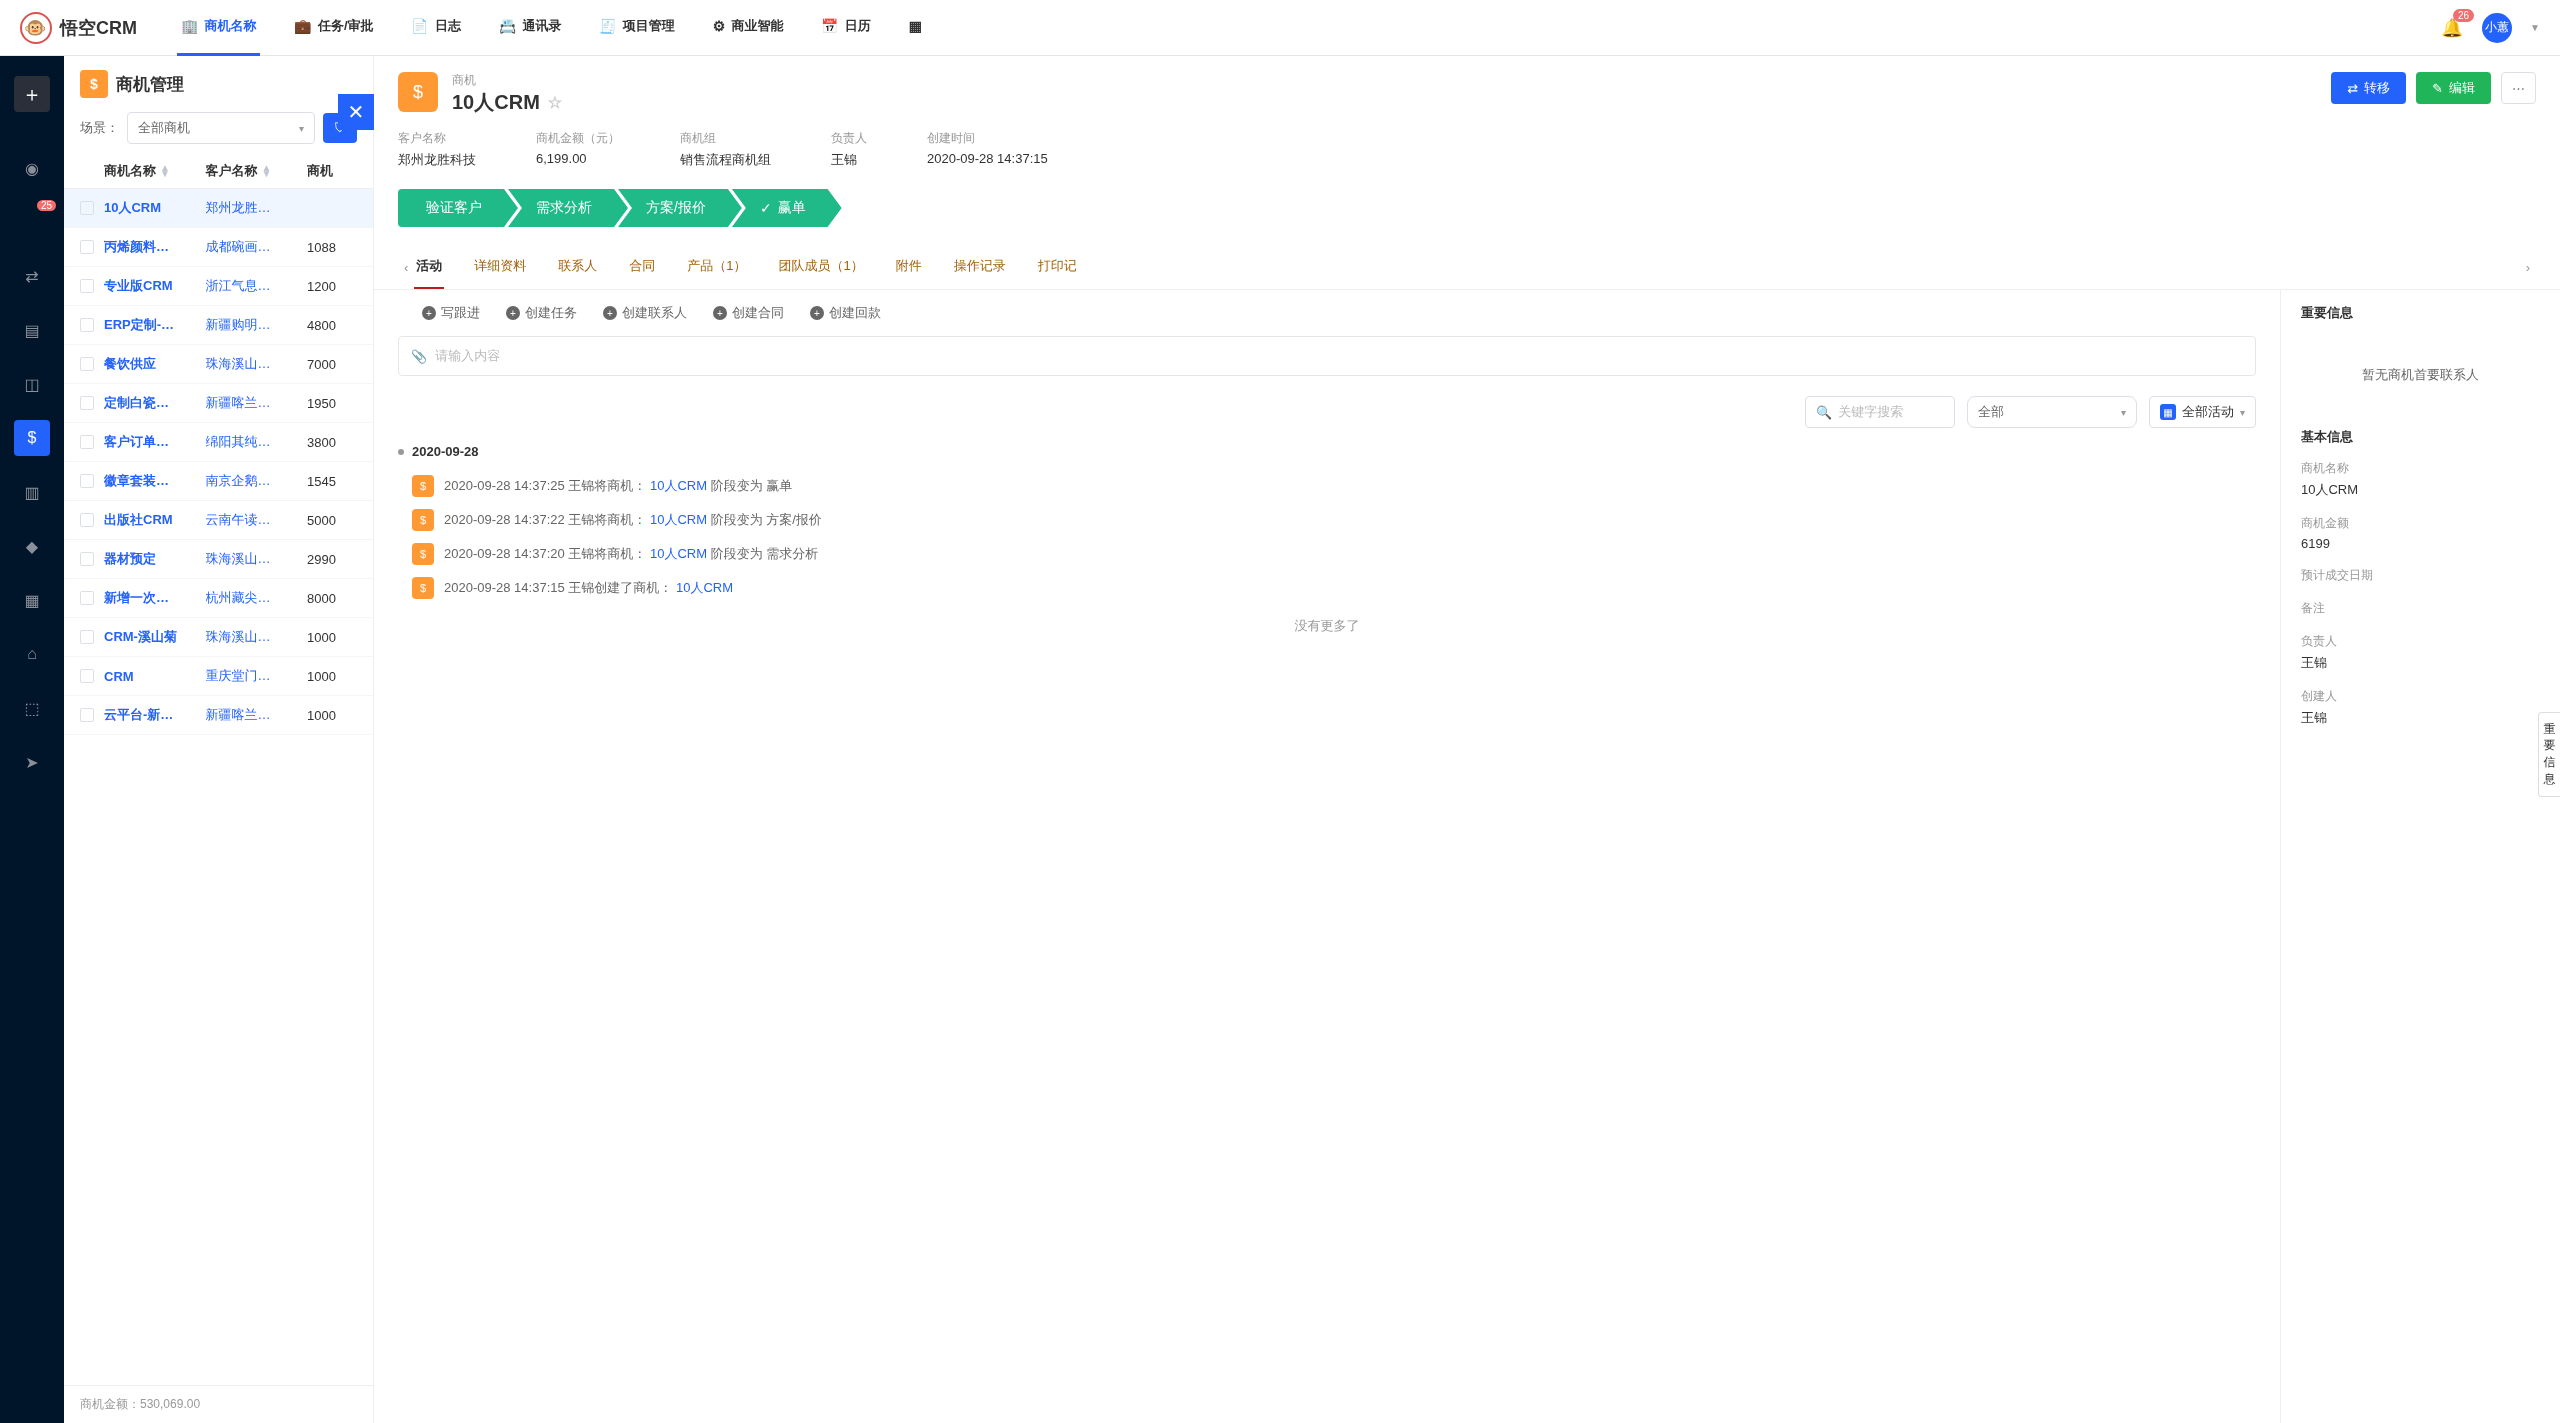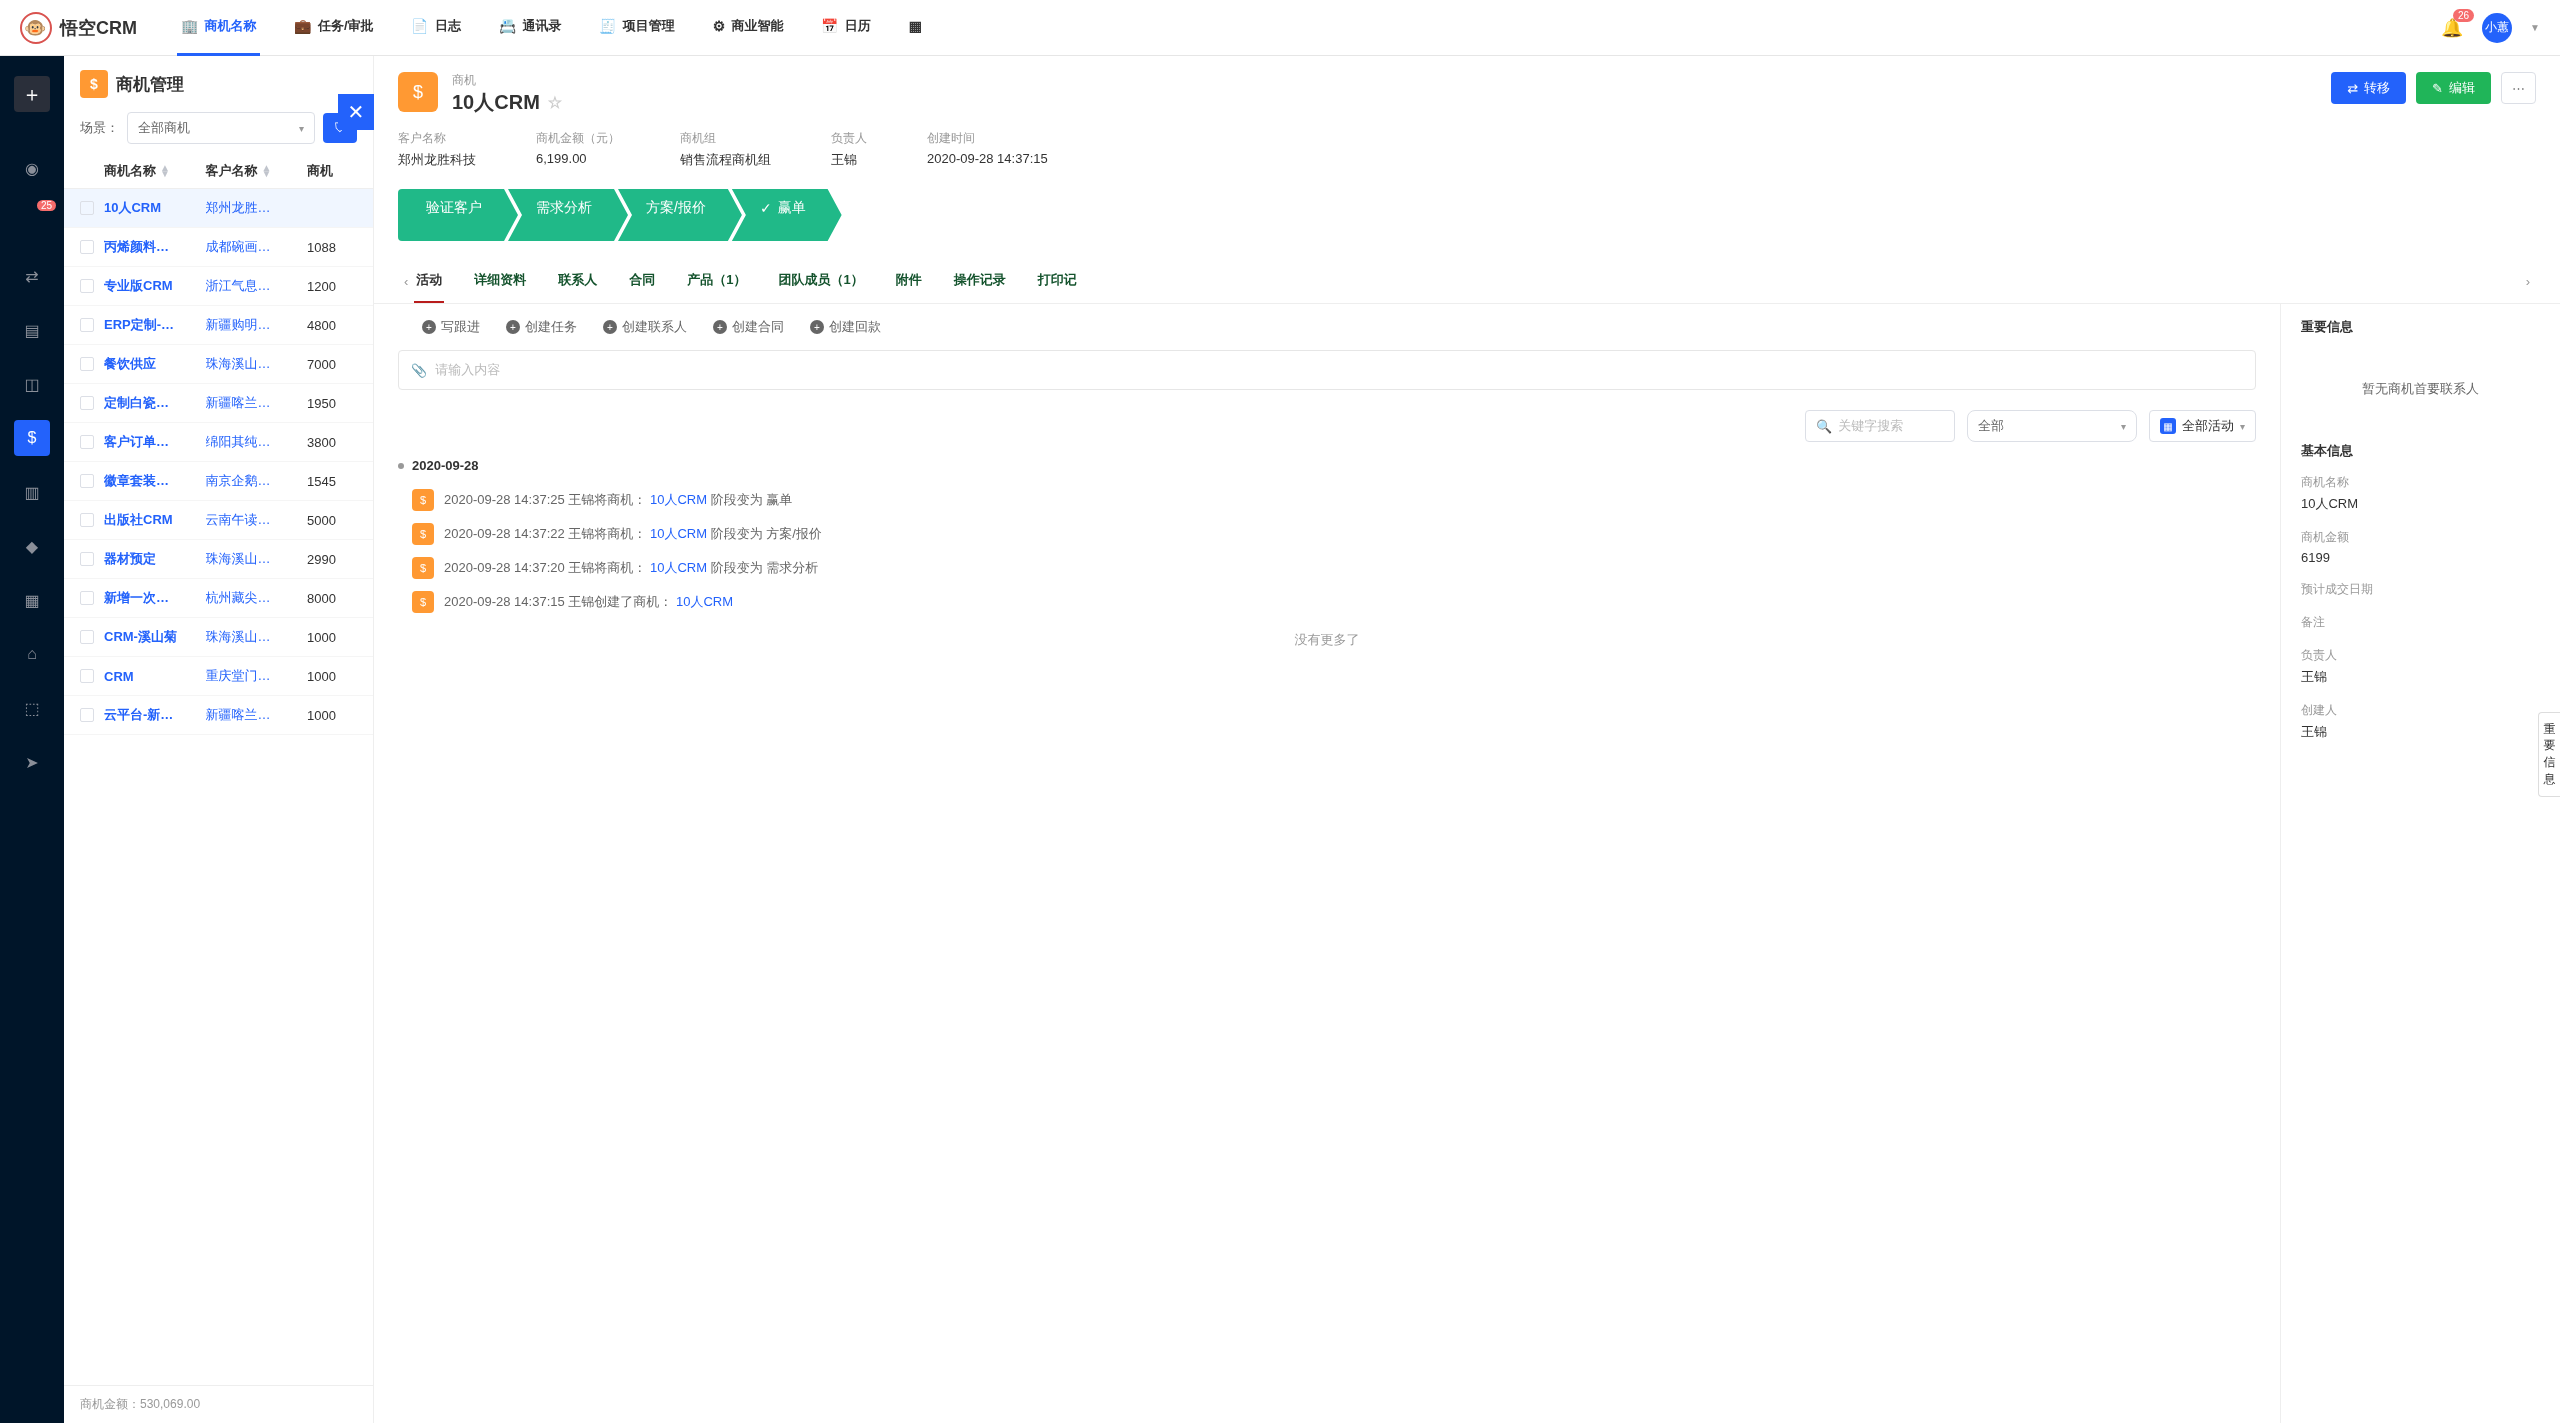--- a/index.html
+++ b/index.html
@@ -63,28 +63,28 @@
 .btn { padding: 7px 16px; border-radius: 4px; font-size: 13px; display: flex; align-items: center; gap: 6px; cursor: pointer; }
 .btn.blue { background: #2362fb; color: #fff; }
 .btn.green { background: #20b559; color: #fff; }
 .btn.plain { border: 1px solid #dcdfe6; color: #666; padding: 7px 10px; }
 .dh-meta { display: flex; gap: 60px; margin-top: 14px; padding-bottom: 20px; }
 .meta-item .ml { color: #999; font-size: 12px; margin-bottom: 4px; }
 .meta-item .mv { color: #333; }
 
 
 .stages { display: flex; padding: 0 24px 18px; gap: 0; }
-.stage { background: #20b988; color: #fff; padding: 10px 36px 24px 28px; position: relative; clip-path: polygon(0 0, calc(100% - 14px) 0, 100% 50%, calc(100% - 14px) 100%, 0 100%, 14px 50%); margin-left: -10px; font-size: 14px; }
+.stage { background: #20b988; color: #fff; padding: 10px 36px 10px 28px; position: relative; clip-path: polygon(0 0, calc(100% - 14px) 0, 100% 50%, calc(100% - 14px) 100%, 0 100%, 14px 50%); margin-left: -10px; font-size: 14px; }
 .stage:first-child { clip-path: polygon(0 0, calc(100% - 14px) 0, 100% 50%, calc(100% - 14px) 100%, 0 100%); margin-left: 0; border-radius: 4px 0 0 4px; }
 .stage.win { display: flex; align-items: center; gap: 6px; border-radius: 0 4px 4px 0; }
 
 
 .tabs-row { display: flex; border-bottom: 1px solid #eee; padding: 0 24px; align-items: center; }
 .tabs-scroll { display: flex; gap: 28px; overflow: hidden; flex: 1; }
-.tab { padding: 12px 2px; color: #14532d; cursor: pointer; white-space: nowrap; font-weight: bold; }
+.tab { padding: 12px 2px; color: #a16207; cursor: pointer; white-space: nowrap; }
 .tab.active { color: #333; font-weight: 700; border-bottom: 2px solid #b91c1c; }
 .tab-arrow { color: #999; padding: 0 6px; cursor: pointer; }
 
 
 .action-links { display: flex; gap: 26px; padding: 14px 24px; }
 .alink { display: flex; align-items: center; gap: 5px; color: #666; cursor: pointer; }
 .alink .plus { width: 14px; height: 14px; border-radius: 50%; background: #666; color: #fff; display: flex; align-items: center; justify-content: center; font-size: 10px; }
 
 
 .content-row { flex: 1; display: flex; overflow: hidden; }

